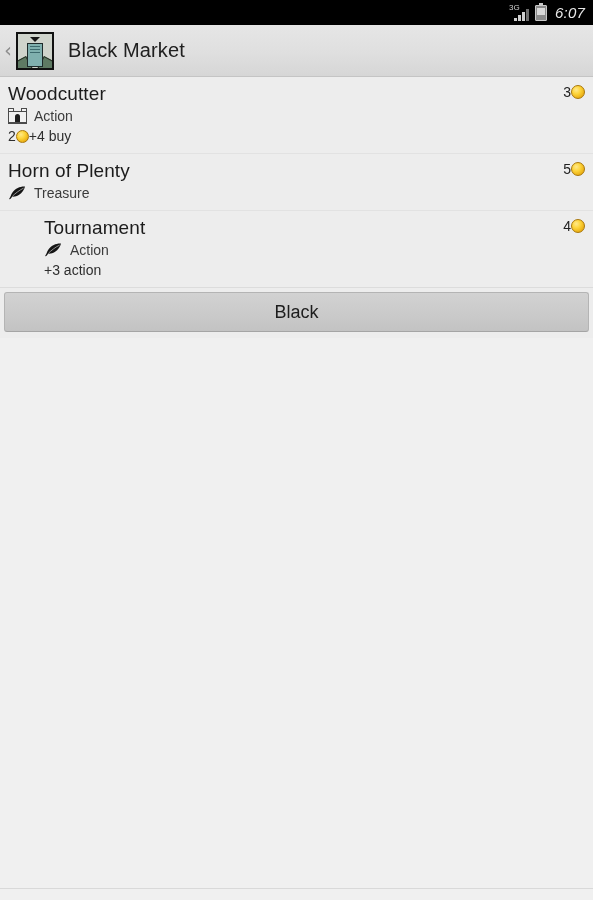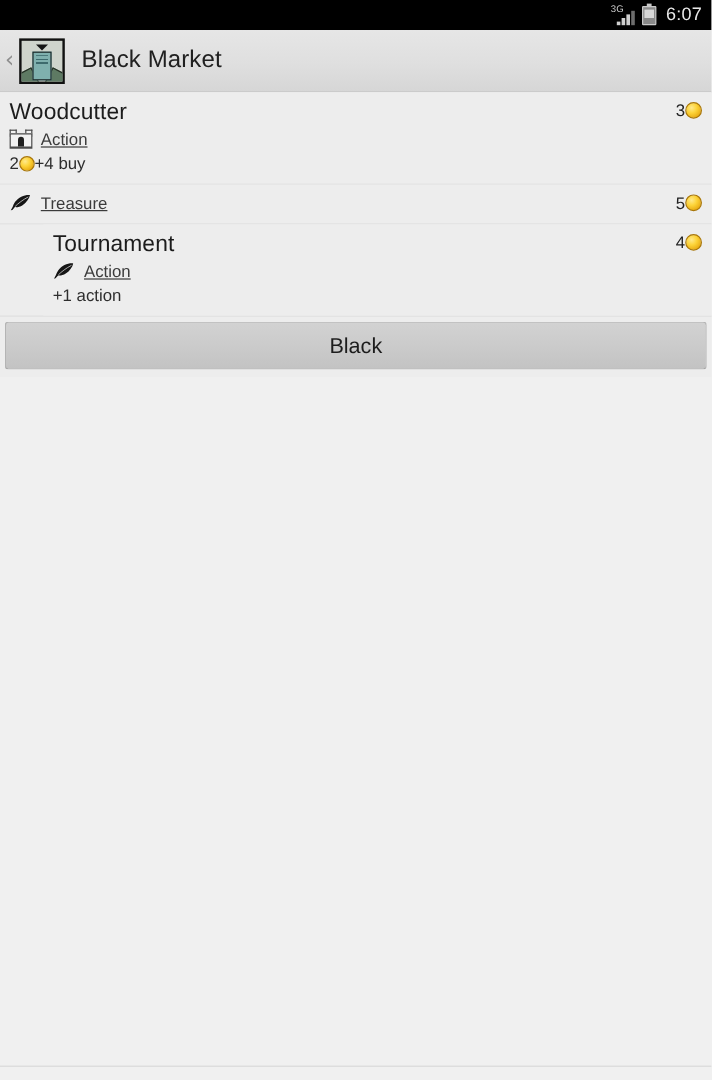--- a/index.html
+++ b/index.html
@@ -87,20 +87,21 @@
     left: 1px;
     right: 1px;
     bottom: 5px;
     background: #d8d8d8;
   }
   .status-time {
     color: #e8e8e8;
     font-size: 15px;
     letter-spacing: 0.2px;
     padding-left: 2px;
+    font-style: italic;
   }
 
   
   .action-bar {
     height: 52px;
     background: linear-gradient(to bottom, #e6e6e6 0%, #dfdfdf 55%, #d6d6d6 100%);
     border-bottom: 1px solid #c4c4c4;
     display: flex;
     align-items: center;
     box-sizing: border-box;
@@ -205,21 +206,20 @@
   .card-typeline {
     display: flex;
     align-items: center;
     gap: 7px;
     line-height: 20px;
     margin-top: 0px;
   }
   .card-type-label {
     font-size: 14px;
     color: #3b3b3b;
-    text-decoration: underline;
   }
   .card-desc {
     font-size: 14px;
     color: #2e2e2e;
     line-height: 19px;
     display: flex;
     align-items: center;
     margin-top: 1px;
   }
   .card-cost {
@@ -384,20 +384,21 @@
         <span class="coin sm"></span>
         <span>+4 buy</span>
       </div>
       <div class="card-cost">
         <span>3</span>
         <span class="coin"></span>
       </div>
     </div>
 
     <div class="card-row">
+      <div class="card-title">Horn of Plenty</div>
       <div class="card-typeline">
         <span class="icon-feather">
           <svg width="19" height="16" viewBox="0 0 19 16">
             <path d="M17 1.5 C13 1 7.5 3.2 4.6 7.2 C3.6 8.6 3 10 2.6 11.2 L1 14.2 L2.3 13.9 L4.4 11.6 C6.2 11.9 8.6 11.4 10.8 10 C14.2 7.8 16.4 4.3 17 1.5 Z" fill="#151515"></path>
             <path d="M4.6 11.1 C7 8.6 11.4 5.2 15.6 3.1" stroke="#c9c9c9" stroke-width="0.7" fill="none"></path>
           </svg>
         </span>
         <span class="card-type-label">Treasure</span>
       </div>
       <div class="card-cost">
@@ -411,21 +412,21 @@
       <div class="card-typeline">
         <span class="icon-feather">
           <svg width="19" height="16" viewBox="0 0 19 16">
             <path d="M17 1.5 C13 1 7.5 3.2 4.6 7.2 C3.6 8.6 3 10 2.6 11.2 L1 14.2 L2.3 13.9 L4.4 11.6 C6.2 11.9 8.6 11.4 10.8 10 C14.2 7.8 16.4 4.3 17 1.5 Z" fill="#151515"></path>
             <path d="M4.6 11.1 C7 8.6 11.4 5.2 15.6 3.1" stroke="#c9c9c9" stroke-width="0.7" fill="none"></path>
           </svg>
         </span>
         <span class="card-type-label">Action</span>
       </div>
       <div class="card-desc">
-        <span>+1 action</span>
+        <span>+3 action</span>
       </div>
       <div class="card-cost">
         <span>4</span>
         <span class="coin"></span>
       </div>
     </div>
 
   </div>
 
   <div class="button-zone">

